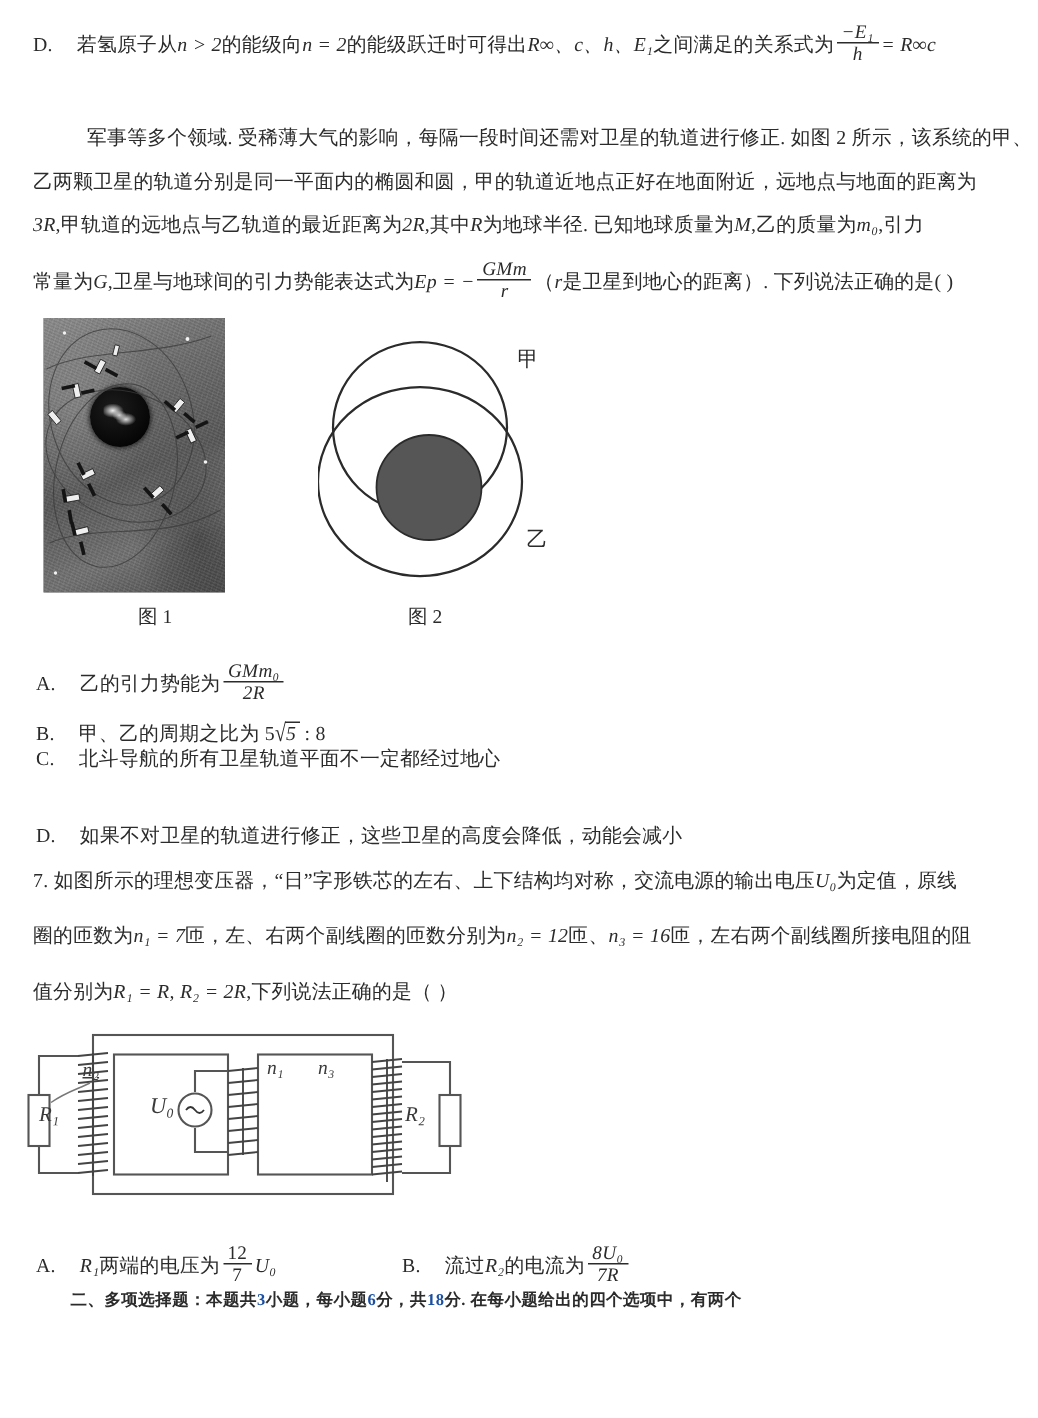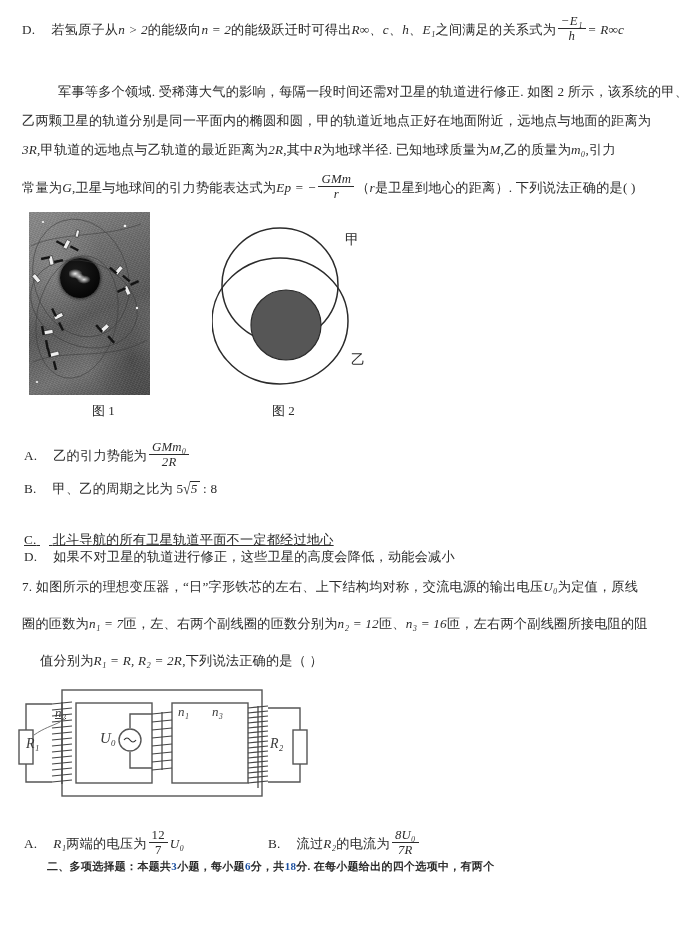--- a/index.html
+++ b/index.html
@@ -239,42 +239,42 @@
     <span style="display:inline-block;width:9px"></span>
     <span>乙的引力势能为</span><span class="frac"><span class="num it">GMm₀</span><span class="den it">2R</span></span>
   </div>
 
   <div class="line" style="left:24px; top:481px;">
     <span class="opt-label">B.</span>
     <span style="display:inline-block;width:9px"></span>
     <span>甲、乙的周期之比为 5</span><span class="sqrt-sign">√</span><span class="sqrt it">5</span><span> : 8</span>
   </div>
 
-  <div class="line" style="left:24px; top:533px;text-decoration:underline;">
+  <div class="line" style="left:24px; top:499px;">
     <span class="opt-label">C.</span>
     <span style="display:inline-block;width:9px"></span>
     <span>北斗导航的所有卫星轨道平面不一定都经过地心</span>
   </div>
 
   <div class="line" style="left:24px; top:550px;">
     <span class="opt-label">D.</span>
     <span style="display:inline-block;width:9px"></span>
     <span>如果不对卫星的轨道进行修正，这些卫星的高度会降低，动能会减小</span>
   </div>
 
   <div class="line" style="left:22px; top:580px;">
     <span>7.</span>
     <span>如图所示的理想变压器，“日”字形铁芯的左右、上下结构均对称，交流电源的输出电压</span><span class="it">U₀</span><span>为定值，原线</span>
   </div>
 
   <div class="line" style="left:22px; top:617px;">
     <span>圈的匝数为</span><span class="it">n₁ = 7</span><span>匝，左、右两个副线圈的匝数分别为</span><span class="it">n₂ = 12</span><span>匝、</span><span class="it">n₃ = 16</span><span>匝，左右两个副线圈所接电阻的阻</span>
   </div>
 
-  <div class="line" style="left:22px; top:654px;margin-left:18px;">
+  <div class="line" style="left:22px; top:654px;">
     <span>值分别为</span><span class="it">R₁ = R, R₂ = 2R</span><span>,下列说法正确的是（      ）</span>
   </div>
 
   <div class="circuit">
     <svg width="312" height="130" viewBox="0 0 312 130">
       <g fill="none" stroke="#555" stroke-width="1.4">
 
         <rect x="54" y="12" width="200" height="106"></rect>
 
         <rect x="68" y="25" width="76" height="80"></rect>

